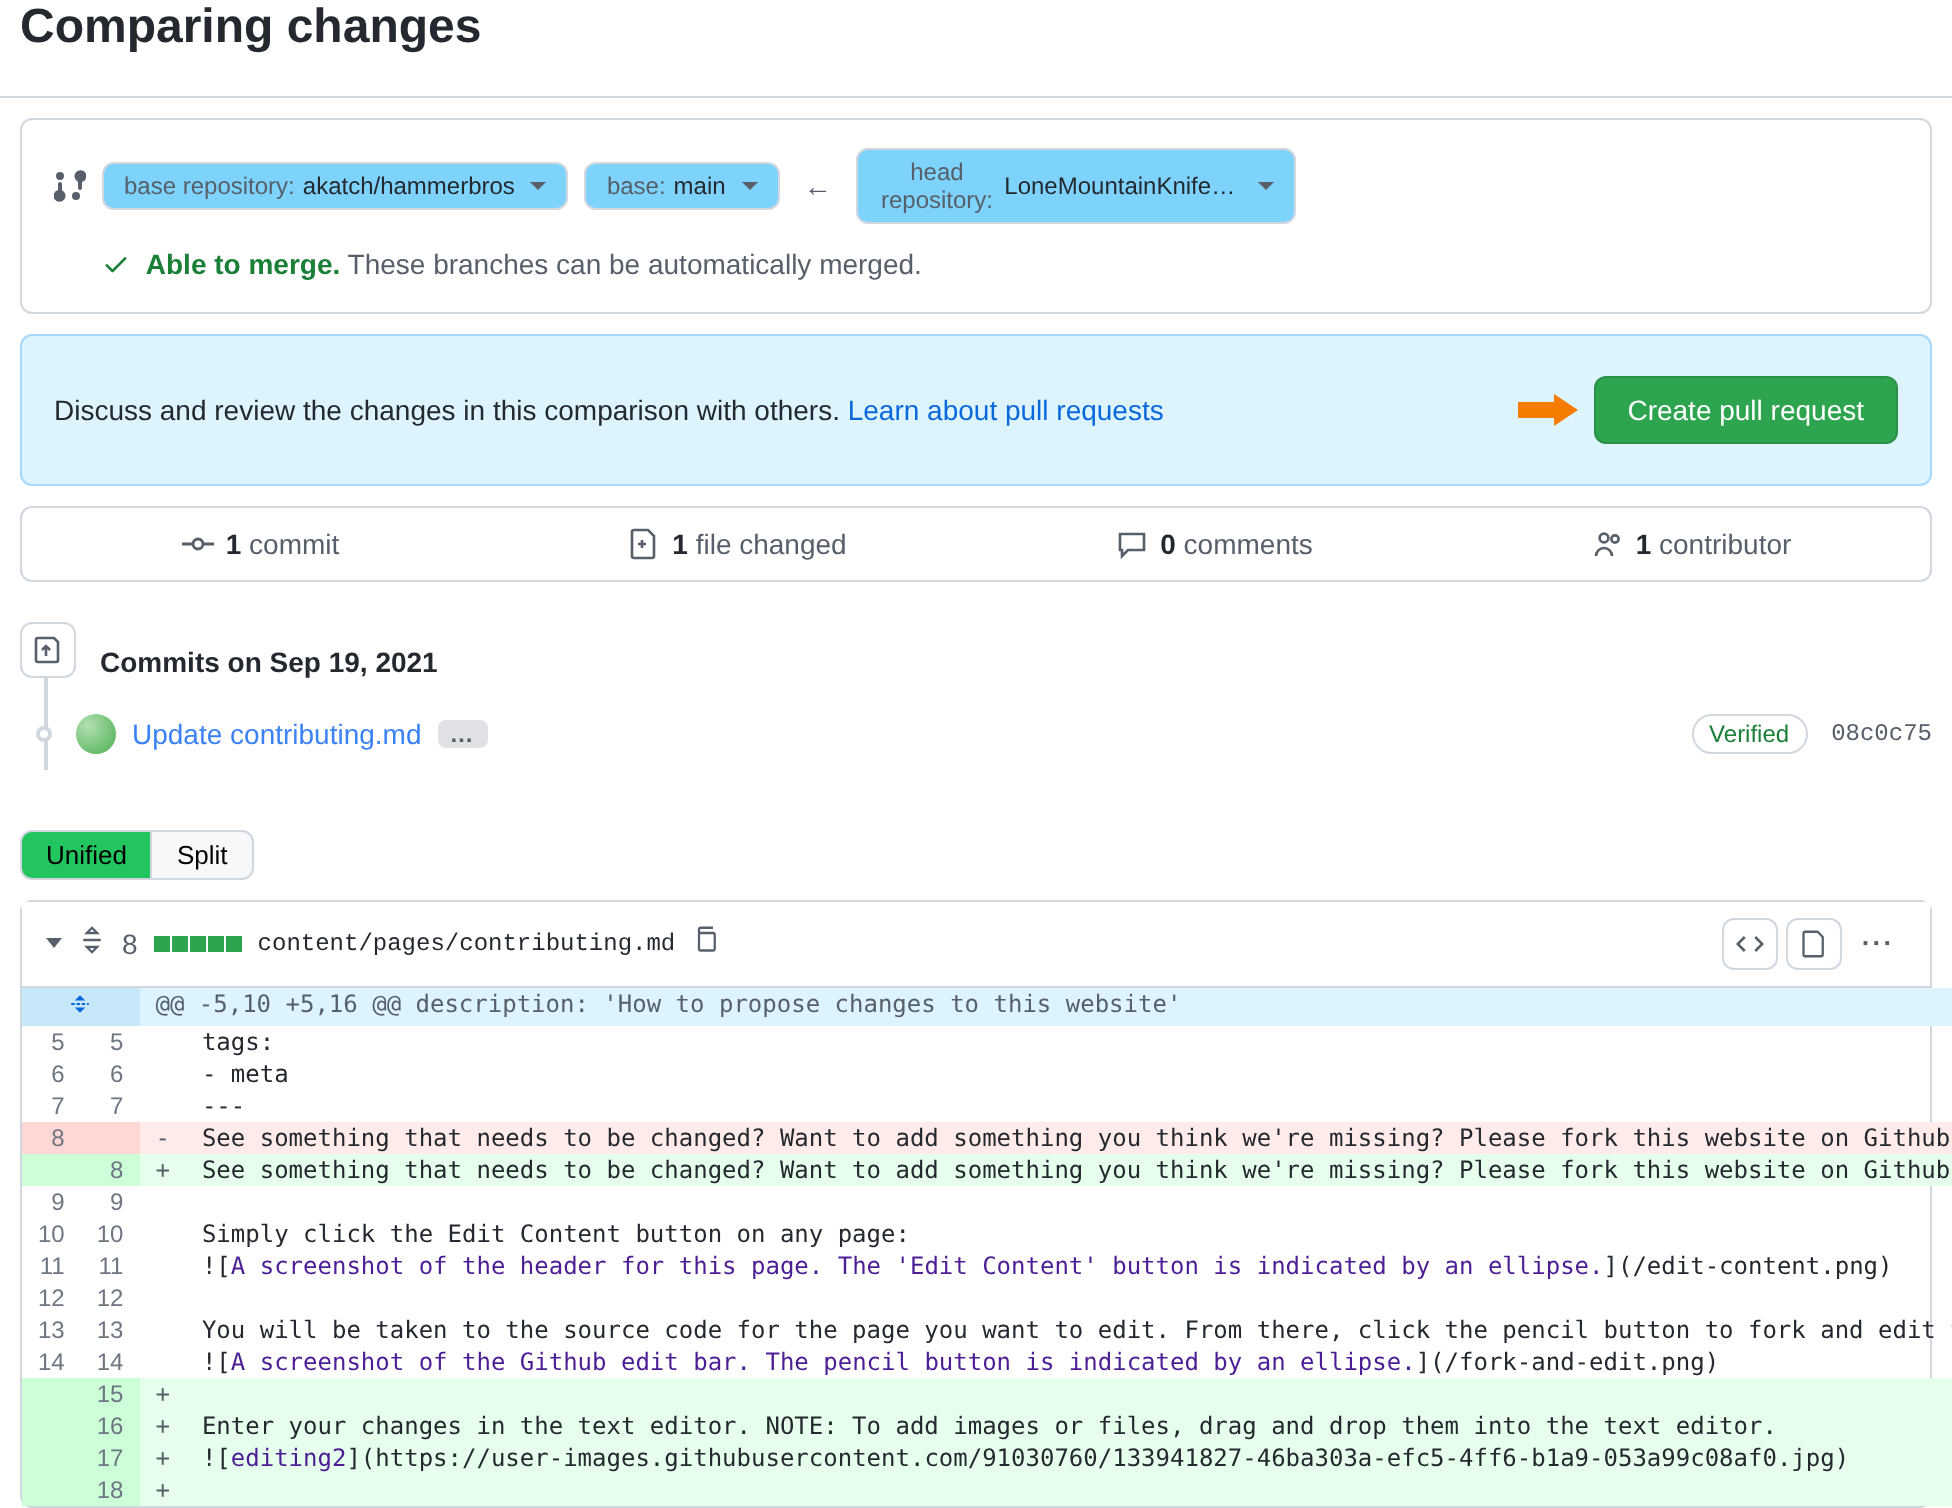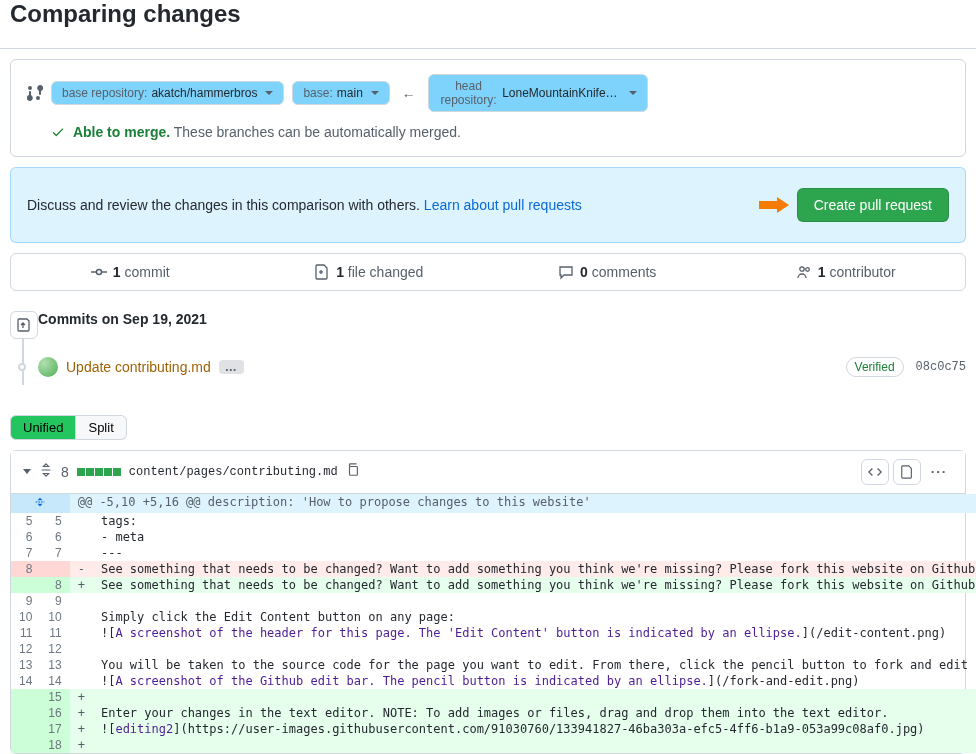--- a/index.html
+++ b/index.html
@@ -29,27 +29,27 @@
 .btn-primary { background: #2da44e; color: #fff; border: 1px solid rgba(27,31,36,0.15); border-radius: 6px; padding: 8px 16px; font-size: 14px; font-weight: 500; cursor: pointer; }
 .arrow-img { width: 30px; height: 20px; }
 
 .stats-bar { margin: 10px 10px 0 10px; display: flex; border: 1px solid #d0d7de; border-radius: 6px; align-items: center; }
 .stats-bar .cell { flex: 1; text-align: center; padding: 10px; color: #57606a; display: flex; align-items: center; justify-content: center; gap: 6px; }
 .stats-bar .cell b { color: #24292f; font-weight: 600; }
 .stats-bar .cell svg { vertical-align: middle; }
 
 .timeline { margin: 20px 10px 0 10px; position: relative; }
 .timeline::before { content: ""; position: absolute; left: 12px; top: 0; bottom: 0; width: 2px; background: #d0d7de; z-index: 0; }
-.timeline-icon-wrap { position: relative; z-index: 1; display: flex; align-items: flex-start; }
+.timeline-icon-wrap { position: relative; z-index: 1; display: flex; align-items: flex-end; gap: 12px; }
 .timeline-icon { background: #fff; border: 1px solid #d0d7de; width: 28px; height: 28px; border-radius: 6px; display: flex; align-items: center; justify-content: center; }
 .commits-header { font-weight: 600; }
 .commit-row { position: relative; z-index: 1; display: flex; align-items: center; padding: 8px 0 8px 0; margin-top: 10px; }
 .commit-dot { width: 8px; height: 8px; background: #fff; border: 2px solid #d0d7de; border-radius: 50%; margin-left: 8px; margin-right: 12px; }
 .avatar { width: 20px; height: 20px; border-radius: 50%; background: radial-gradient(circle at 30% 30%, #b2dfb2, #4caf50); margin-right: 8px; }
-.commit-title { color: #a16207; }
+.commit-title { color: #3b82f6; }
 .ellipsis-btn { background: #dfe1e4; border: none; border-radius: 4px; padding: 0px 6px; margin-left: 8px; cursor: pointer; color: #57606a; font-size: 12px; line-height: 14px; font-weight: bold; letter-spacing: 1px; }
 .commit-meta { margin-left: auto; display: flex; align-items: center; gap: 12px; }
 .verified-badge { border: 1px solid #d0d7de; border-radius: 2em; padding: 2px 8px; color: #1a7f37; font-size: 12px; }
 .sha { color: #57606a; font-size: 12px; }
 
 .diff-summary { margin: 30px 10px 10px 10px; display: flex; align-items: center; justify-content: space-between; }
 .diff-summary .left { display: flex; align-items: center; gap: 4px; }
 .btn-group { display: flex; }
 .btn-group button { background: #f6f8fa; border: 1px solid #d0d7de; padding: 4px 12px; font-size: 13px; cursor: pointer; }
 .btn-group button:first-child { border-radius: 6px 0 0 6px; }

